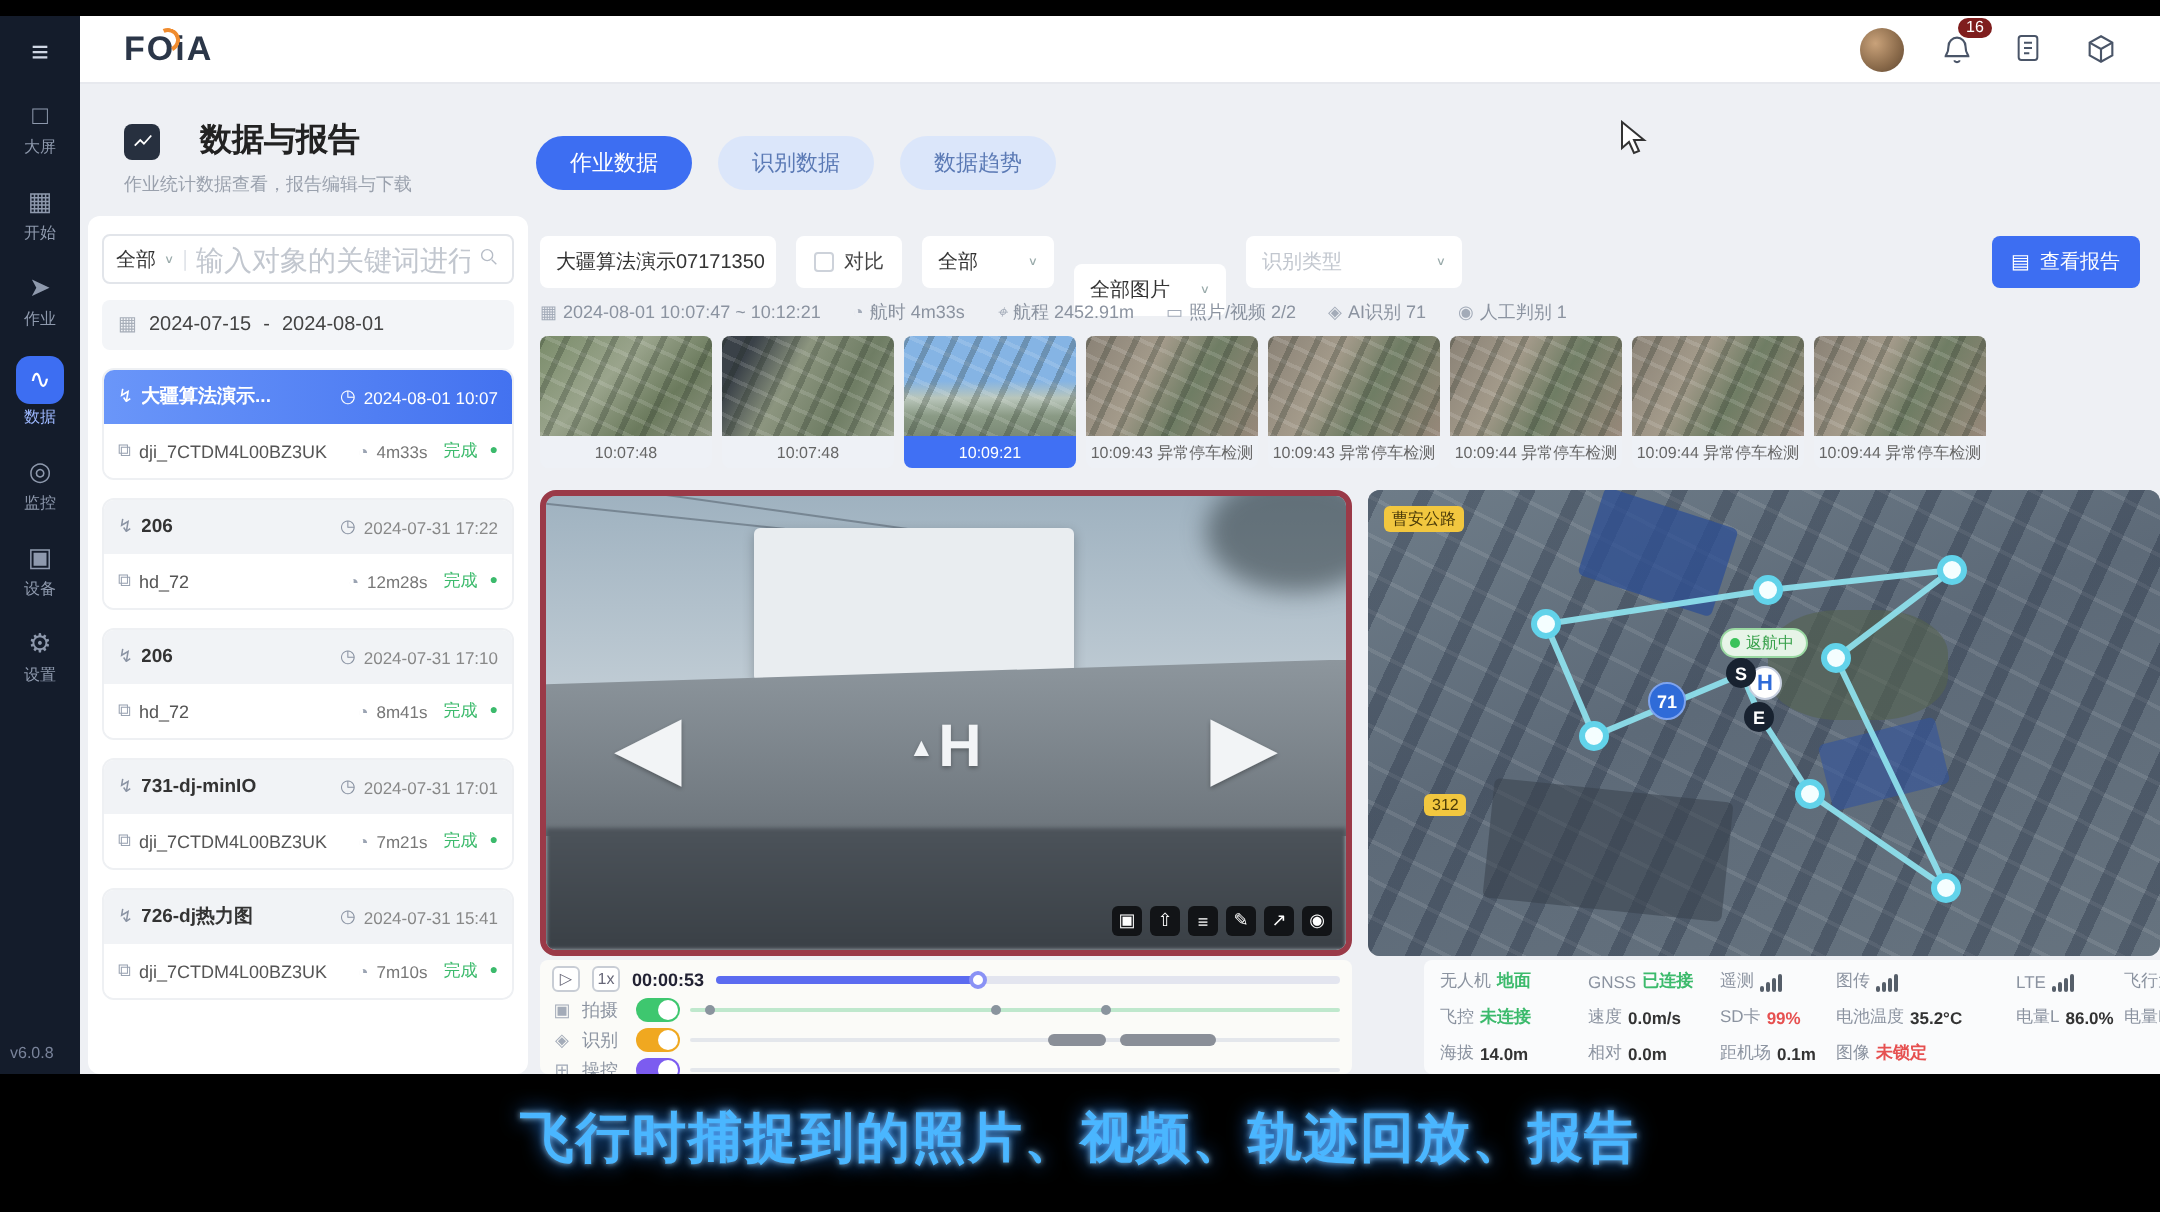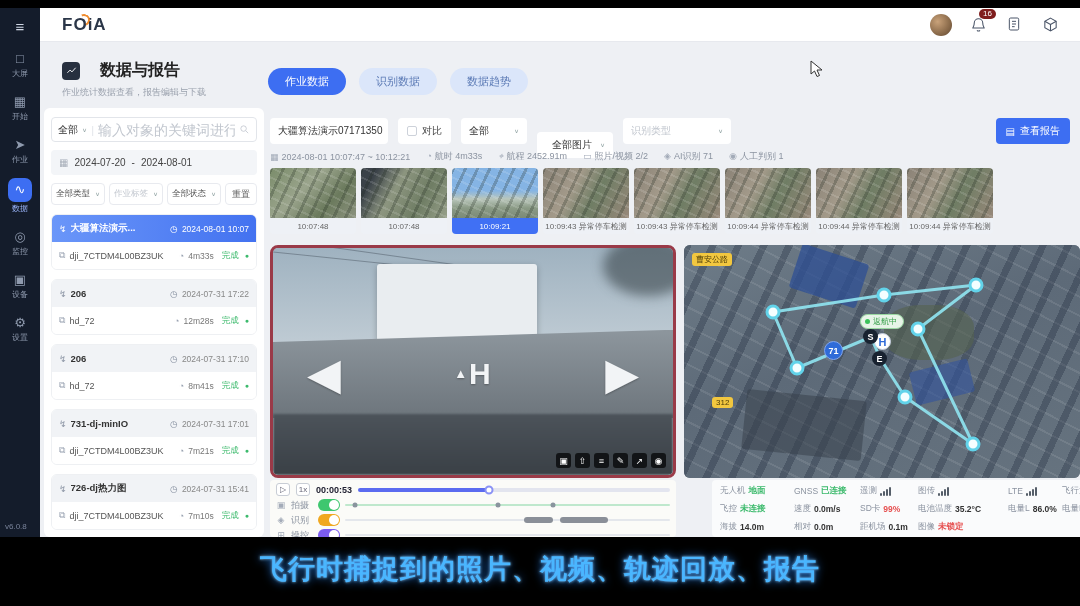--- a/index.html
+++ b/index.html
@@ -70,21 +70,21 @@
   .t-sub .st{font-size:8.5px;color:#3cba6c;}
   .t-sub .stdot{font-size:7px;color:#3cba6c;margin-left:2px;}
 
   
   .mainrow{position:absolute;left:270px;top:110px;width:800px;height:26px;display:flex;align-items:center;gap:10px;}
   .inp{background:#fff;border-radius:4px;height:26px;display:flex;align-items:center;padding:0 8px;font-size:10px;color:#333;gap:8px;cursor:pointer;white-space:nowrap;}
   .inp.ph{color:#c2c7cf;}
   .w-task{width:118px;}
   .w-time{width:122px;justify-content:space-between;}
   .w-all{width:66px;justify-content:space-between;}
-  .w-img{width:76px;justify-content:flex-end;margin-top:28px;}
+  .w-img{width:76px;justify-content:space-between;margin-top:28px;}
   .w-type{width:108px;justify-content:space-between;}
   .cmp{display:flex;align-items:center;gap:5px;background:#fff;border-radius:4px;height:26px;padding:0 9px;font-size:10px;color:#444;cursor:pointer;}
   .cmp .cb{width:10px;height:10px;border:1px solid #cdd2da;border-radius:2px;background:#fff;}
   .report-btn{margin-left:auto;background:#3d6ef2;color:#fff;border-radius:4px;height:26px;display:flex;align-items:center;padding:0 10px;font-size:10px;gap:5px;cursor:pointer;}
   .report-btn .rico{font-size:10px;}
 
   
   .stats{position:absolute;left:270px;top:142px;width:800px;display:flex;align-items:center;gap:16px;font-size:9px;color:#8b93a0;white-space:nowrap;}
   .stats .si{font-size:9px;color:#a3abb8;margin-right:3px;}
 
@@ -265,38 +265,23 @@
       <input placeholder="输入对象的关键词进行查找" style="">
       <span class="sico">
         <svg width="11" height="11" viewBox="0 0 24 24">
             <circle cx="10" cy="10" r="6"></circle>
             <path d="M15 15l5 5"></path>
           </svg>
       </span>
     </div>
     <div class="date-row">
       <span class="dico">▦</span>
-      <span>2024-07-20</span>
+      <span>2024-07-15</span>
       <span>-</span>
       <span>2024-08-01</span>
-    </div>
-    <div class="filter-row">
-      <span class="mini-dd">
-          <span>全部类型</span>
-          <span class="carat">∨</span>
-        </span>
-      <span class="mini-dd ph">
-          <span>作业标签</span>
-          <span class="carat">∨</span>
-        </span>
-      <span class="mini-dd">
-          <span>全部状态</span>
-          <span class="carat">∨</span>
-        </span>
-      <span class="reset">重置</span>
     </div>
 
     <div class="task">
       <div class="t-head active">
         <span class="thico">↯</span>
         <span class="tname">大疆算法演示...</span>
         <span class="clk">◷</span>
         <span class="ttime">2024-08-01 10:07</span>
       </div>
       <div class="t-sub">

